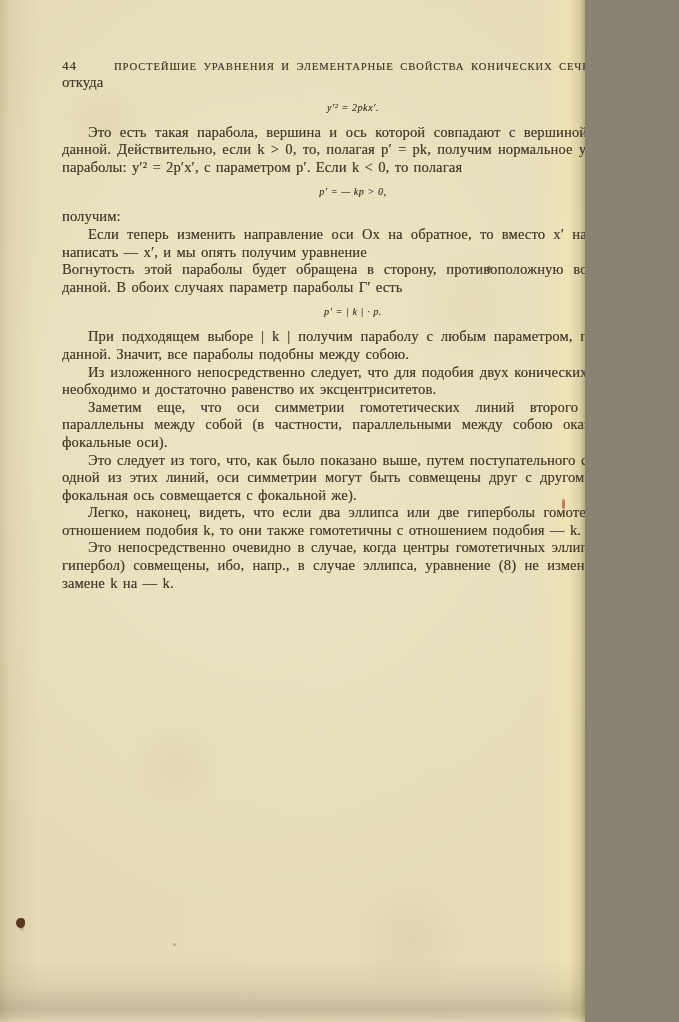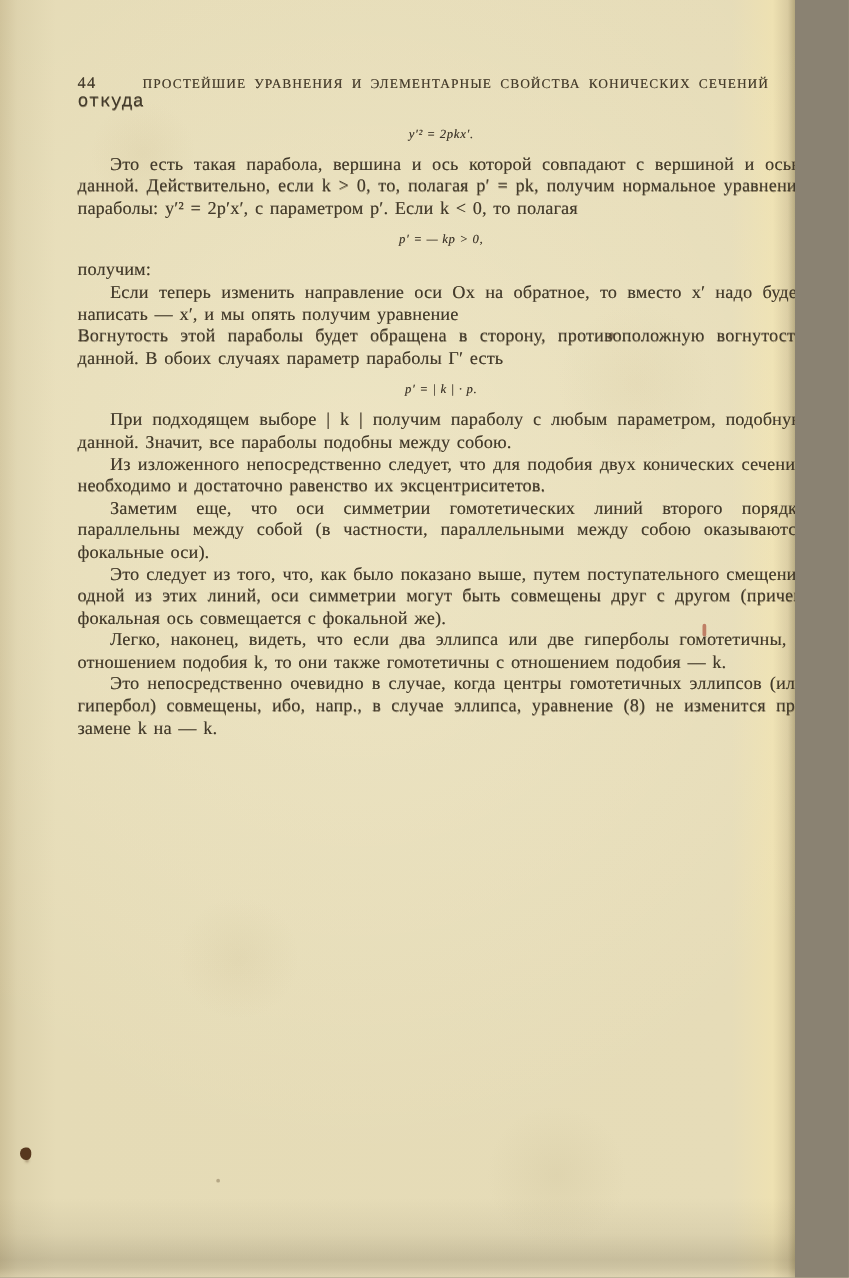--- a/index.html
+++ b/index.html
@@ -1,18 +1,18 @@
 <!DOCTYPE html>
 <html lang="ru"><head>
 <meta charset="utf-8">
 <style>
   html, body { margin: 0; padding: 0; background: #8a8272; }
   .page {
     position: relative;
-    width: 636px;
+    width: 585px;
     height: 1022px;
     overflow: hidden;
     font-family: "Liberation Serif", "DejaVu Serif", serif;
     color: #423a2b;
     background:
       radial-gradient(ellipse 120% 85% at 45% 38%, rgba(255,250,226,0.30), rgba(255,250,226,0) 62%),
       linear-gradient(90deg, #cfc29a 0%, #ddd2ac 2.2%, #e5dbb6 7%, #e6dcb8 92%, #eee1b2 97.2%, #d9cba0 99.1%, #b4a77d 100%),
       #e5dbb6;
   }
   
@@ -69,21 +69,21 @@
   p.body {
     margin: 0;
     font-size: 14.5px;
     line-height: 17.6px;
     text-align: justify;
     text-indent: 26px;
     letter-spacing: 0.15px;
     word-spacing: 1.5px;
   }
   p.noindent { text-indent: 0; }
-  .lead { margin-top: 15px; font-family: Liberation Mono, monospace; }
+  .lead { margin-top: 15px; }
   .formula {
     margin: 6px 0 7px 0;
     font-size: 10px;
     line-height: 19px;
     text-align: center;
     font-style: italic;
     letter-spacing: 0.6px;
     color: #3b342a;
   }
   .italic-run { }

